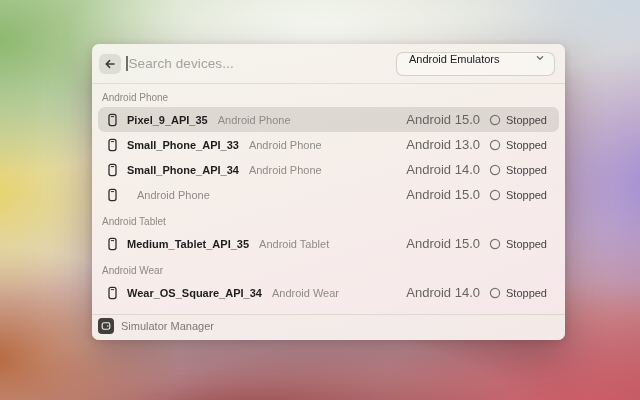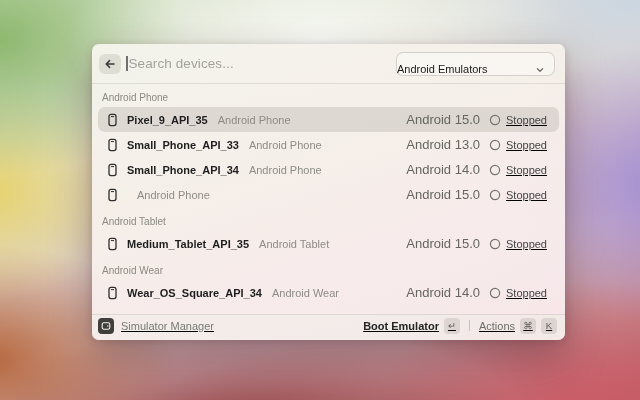--- a/index.html
+++ b/index.html
@@ -39,48 +39,47 @@
     background: rgba(130,125,115,0.18); display: flex; align-items: center; justify-content: center;
     cursor: pointer; flex: 0 0 auto;
   }
   .back-btn svg { display: block; }
   .search-box { display: flex; align-items: center; margin-left: 5px; flex: 1 1 auto; min-width: 0; }
   .caret { width: 1.5px; height: 15px; background: #6f6f6c; margin-right: 1px; }
   .search-ph { font-size: 13.5px; color: #a3a29c; letter-spacing: 0.1px; }
   .dropdown {
     flex: 0 0 auto; width: 159px; height: 24px; border-radius: 7px;
     border: 1px solid rgba(120,112,100,0.28); background: rgba(252,251,248,0.55);
-    display: flex; align-items: flex-end; padding: 0 9px 0 0; cursor: pointer;
+    display: flex; align-items: flex-start; padding: 0 9px 0 12px; cursor: pointer;
   }
   .dropdown-label { font-size: 11px; color: #20201f; font-weight: 500; flex: 1 1 auto; text-align: left; }
   
   .list { flex: 1 1 auto; overflow: hidden; padding: 0 6px; }
   .section-label {
     font-size: 10px; color: #8c8a82; font-weight: 500;
     margin: 8px 0 3px 4px; height: 13px; line-height: 13px;
   }
   .section:first-child .section-label { margin-top: 7px; }
   .row {
     height: 25px; display: flex; align-items: center;
     border-radius: 7px; padding: 0 8px; cursor: pointer;
   }
   .row.selected { background: rgba(104,102,92,0.17); }
   .dev-icon { display: flex; align-items: center; margin-right: 8px; flex: 0 0 auto; }
   .row-title { font-size: 11px; font-weight: 600; color: #1e1e1f; white-space: nowrap; }
   .row-subtitle { font-size: 11px; color: #8e8c86; margin-left: 10px; white-space: nowrap; }
   .row-os { margin-left: auto; font-size: 13px; color: #67655f; white-space: nowrap; }
-  .status-group { display: flex; align-items: center; width: 62px; margin-left: 9px; flex: 0 0 auto; text-decoration: underline; }
+  .status-group { display: flex; align-items: center; width: 62px; margin-left: 9px; flex: 0 0 auto; }
   .status-group svg { flex: 0 0 auto; }
   .status-text { font-size: 11px; color: #454546; margin-left: 5px; }
   
   .ftr {
     height: 26px; flex: 0 0 26px; display: flex; align-items: center;
     padding: 0 8px 4px 6px; border-top: 1px solid rgba(80,70,60,0.12);
     background: rgba(240,236,232,0.55);
-    text-decoration: underline;
   }
   .app-icon {
     width: 16px; height: 16px; border-radius: 4px; background: #413f3c;
     display: flex; align-items: center; justify-content: center; flex: 0 0 auto;
   }
   .app-name { font-size: 11px; color: #7c7a75; margin-left: 7px; }
   .ftr-right { margin-left: auto; display: flex; align-items: center; }
   .primary-action { display: flex; align-items: center; background: none; border: none; cursor: pointer; padding: 0; }
   .primary-label { font-size: 11px; font-weight: 600; color: #242423; }
   .key-badge {
@@ -263,28 +262,16 @@
 </div>
 
     <div class="ftr">
       <span class="app-icon">
         <svg width="10" height="10" viewBox="0 0 10 10" fill="none">
           <rect x="1.2" y="1.8" width="7.6" height="6.4" rx="1.6" stroke="#f3f2ef" stroke-width="1.1"></rect>
           <circle cx="6.8" cy="5" r="0.7" fill="#f3f2ef"></circle>
         </svg>
       </span>
       <span class="app-name">Simulator Manager</span>
-      <div class="ftr-right">
-        <button class="primary-action">
-          <span class="primary-label">Boot Emulator</span>
-          <span class="key-badge">↵</span>
-        </button>
-        <span class="ftr-divider"></span>
-        <button class="actions-btn">
-          <span class="actions-label">Actions</span>
-          <span class="key-badge">⌘</span>
-          <span class="key-badge">K</span>
-        </button>
-      </div>
     </div>
 
   </div>
 </div>
 
 </body></html>

